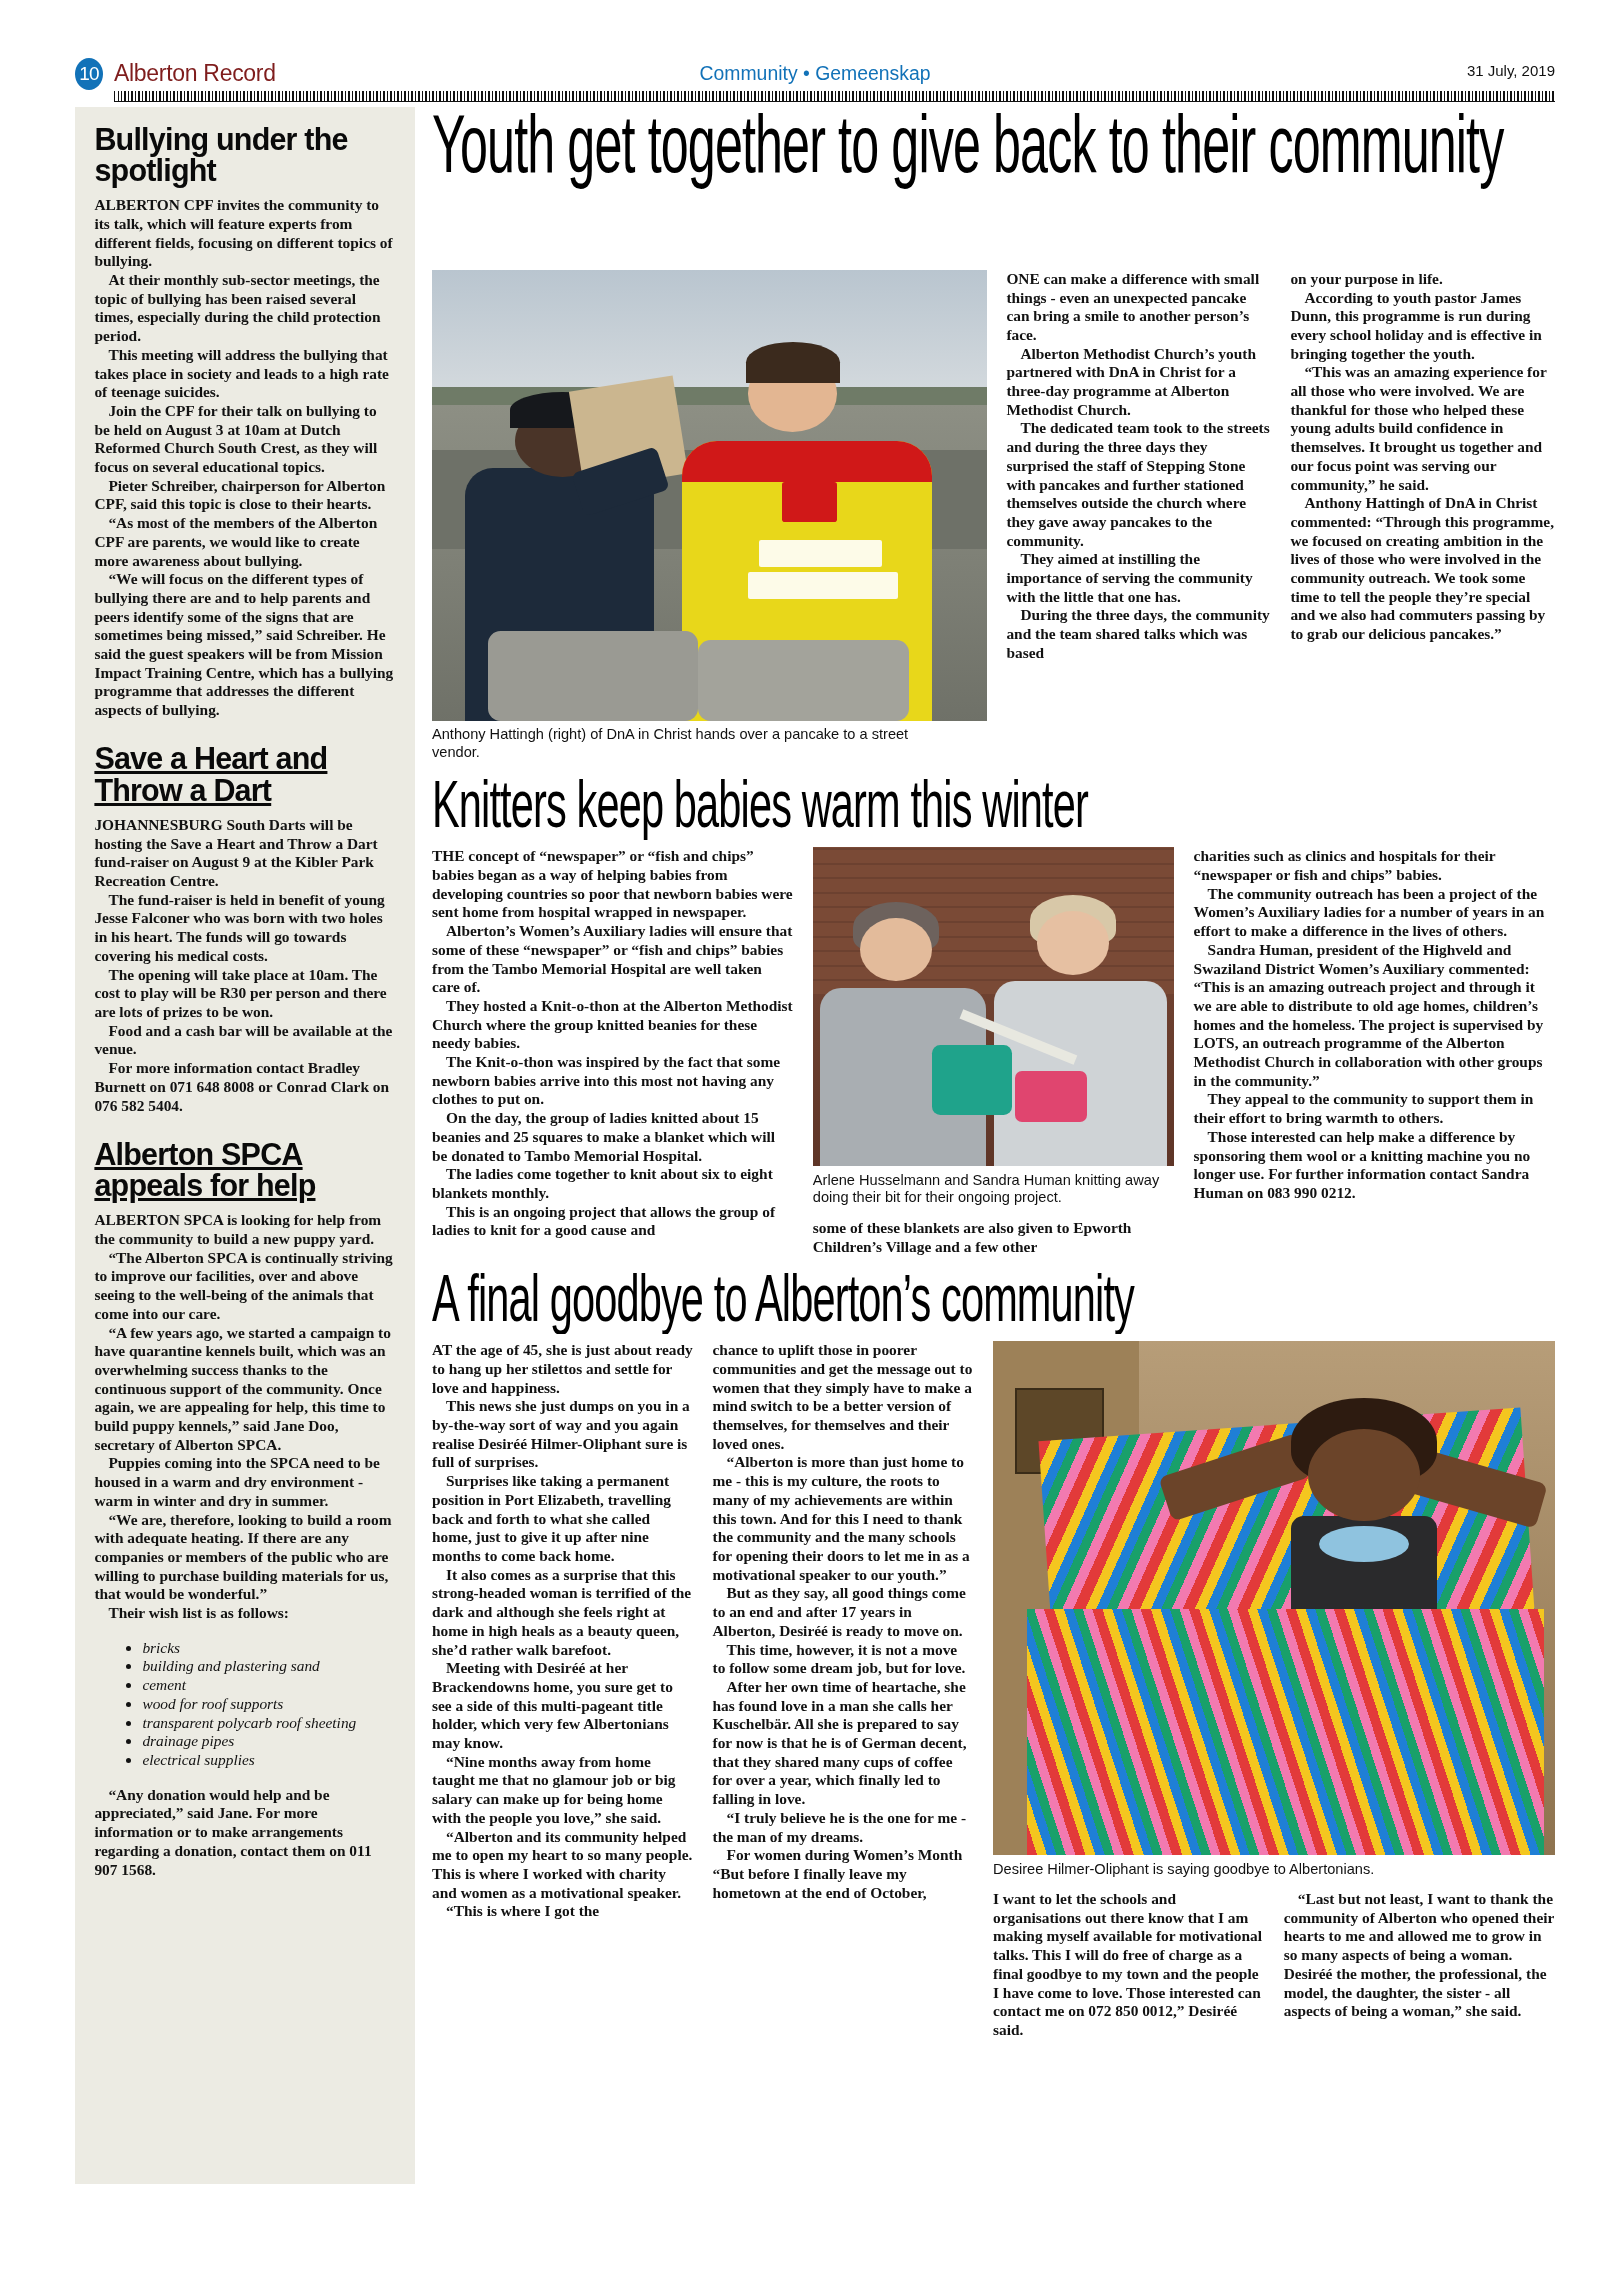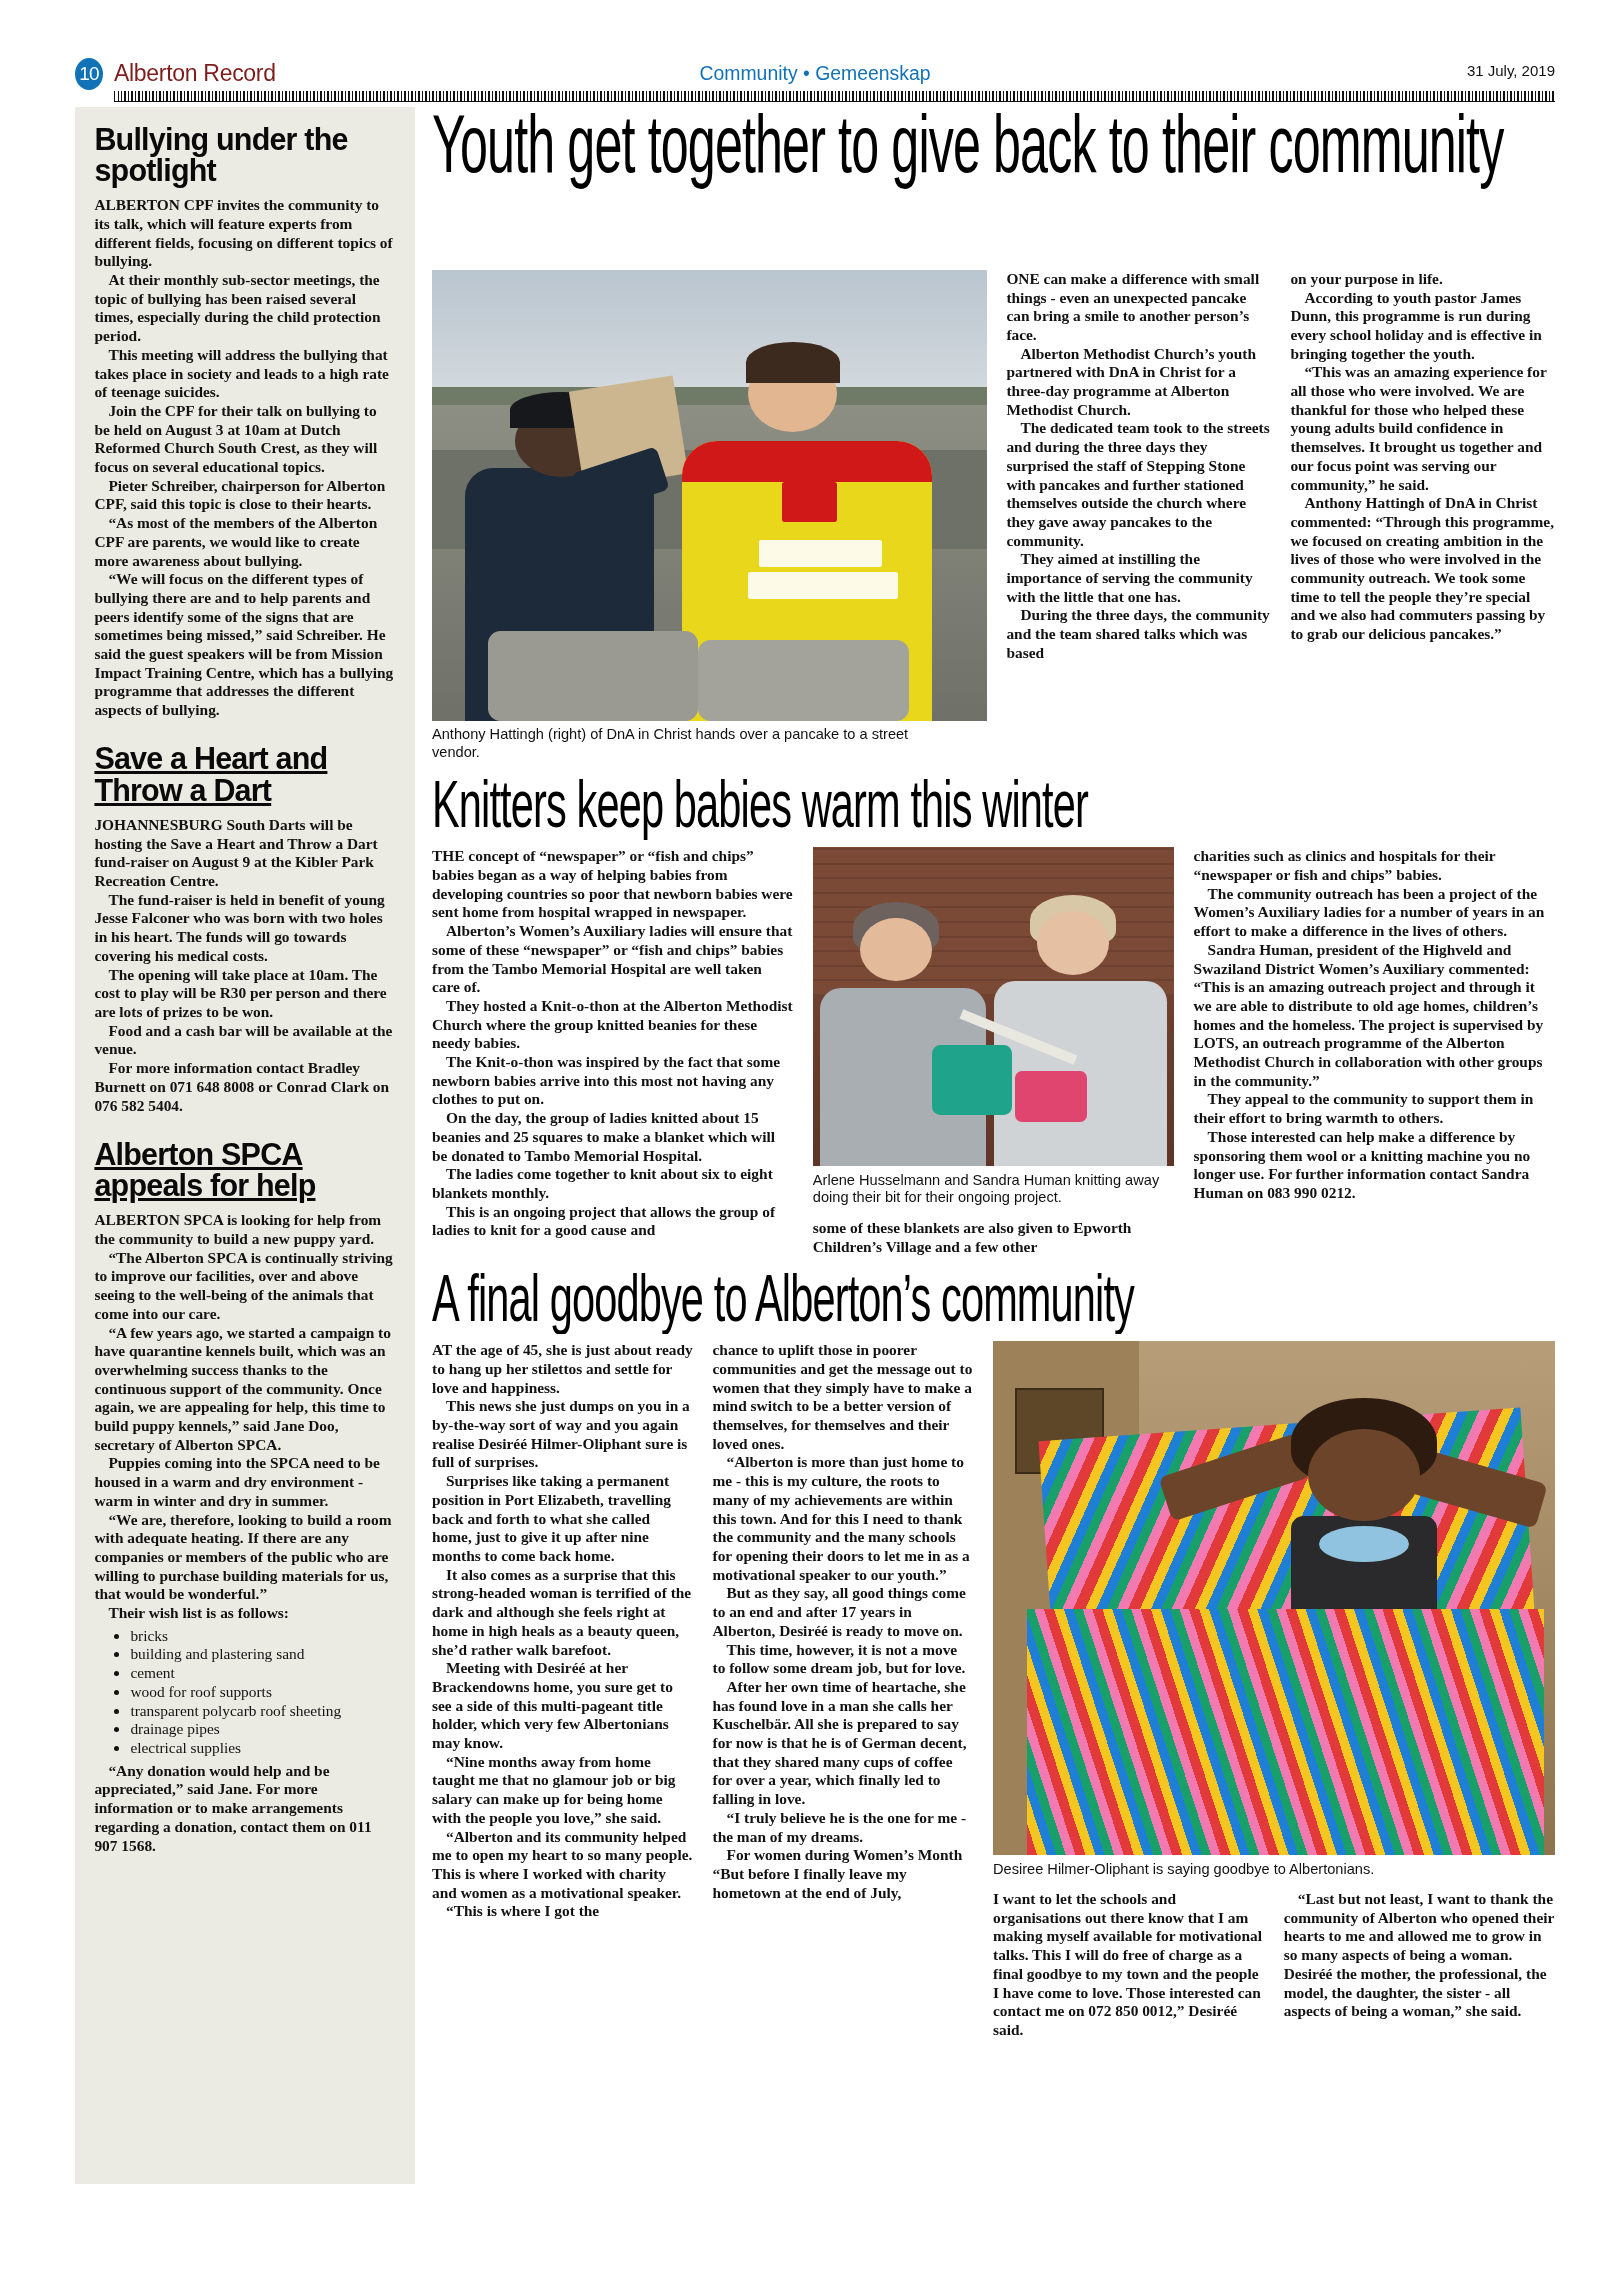--- a/index.html
+++ b/index.html
@@ -49,21 +49,21 @@
     color:#0a0a0a;letter-spacing:-0.8px;margin:0 0 9.7px 0;
   }
   .sb-head.second{margin-top:23.6px;text-decoration:underline;}
   .body-text{
     font-size:15.4px;line-height:1.215;color:#121212;text-align:left;
     font-family:"Liberation Serif",serif;
   }
   .body-text p{margin:0;text-indent:14px;font-weight:bold;}
   .body-text p.first{text-indent:0;}
   .wishlist-label{font-weight:bold;margin:0;}
-  ul.wishlist{margin:4px;padding-left:32px;list-style:disc;}
+  ul.wishlist{margin:16px;padding-left:32px;list-style:disc;font-style:italic;}
   ul.wishlist li{margin:0;padding:0;font-size:15.4px;line-height:1.215;}
 
   .headline{
     font-family:"Liberation Sans Narrow","Liberation Sans",sans-serif;
     font-weight:normal;font-size:81px;line-height:0.92;color:#000;
     letter-spacing:-1.4px;margin:0;transform:scaleX(0.62);transform-origin:left top;
     width:161%;white-space:nowrap;
   }
   .headline.two-line{white-space:normal;}
   .headline-wrap{overflow:hidden;}
@@ -298,21 +298,21 @@
         </div>
 
         <div class="col body-text">
           <p class="first">chance to uplift those in poorer communities and get the message out to women that they simply have to make a mind switch to be a better version of themselves, for themselves and their loved ones.</p>
           <p>“Alberton is more than just home to me - this is my culture, the roots to many of my achievements are within this town. And for this I need to thank the community and the many schools for opening their doors to let me in as a motivational speaker to our youth.”</p>
           <p>But as they say, all good things come to an end and after 17 years in Alberton, Desiréé is ready to move on.</p>
           <p>This time, however, it is not a move to follow some dream job, but for love.</p>
           <p>After her own time of heartache, she has found love in a man she calls her Kuschelbär. All she is prepared to say for now is that he is of German decent, that they shared many cups of coffee for over a year, which finally led to falling in love.</p>
           <p>“I truly believe he is the one for me - the man of my dreams.</p>
           <p class="wishlist-label">For women during Women’s Month</p>
-          <p class="first">“But before I finally leave my hometown at the end of July,</p>
+          <p class="first">“But before I finally leave my hometown at the end of October,</p>
         </div>
 
         <div class="col" style="flex:0 0 562px;">
           <div class="photo ph3" style="width:562px;height:514px;">
             <div class="room"></div>
               <div class="wallL"></div>
               <div class="frame"></div>
             <div class="cloth"></div>
               <div class="armL"></div>
               <div class="armR"></div>

